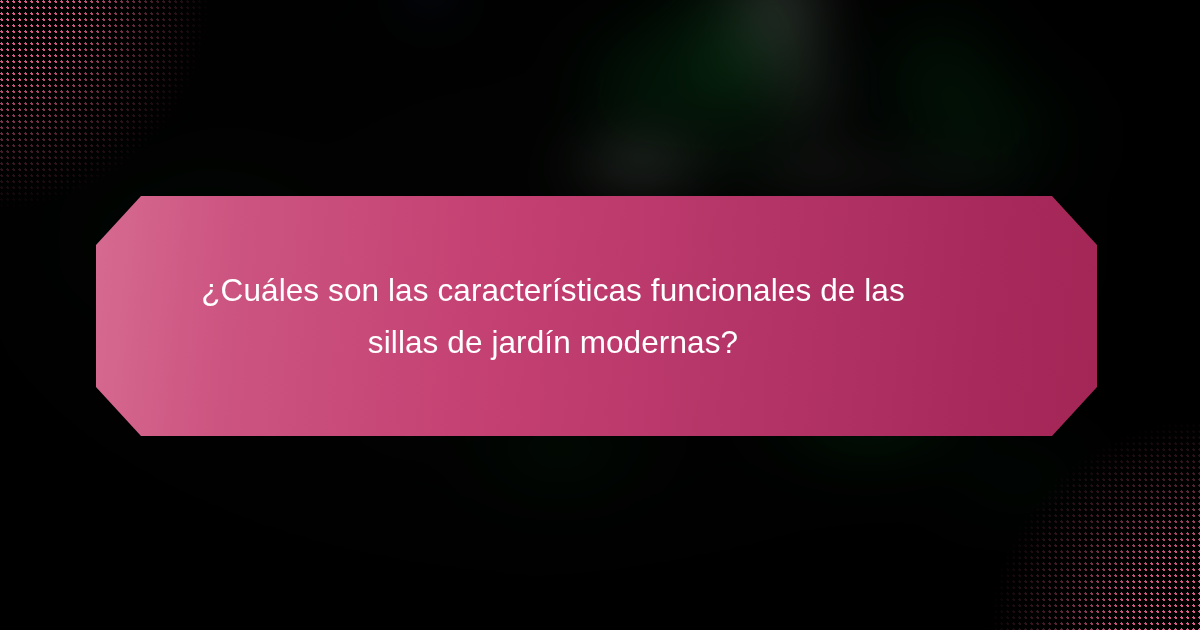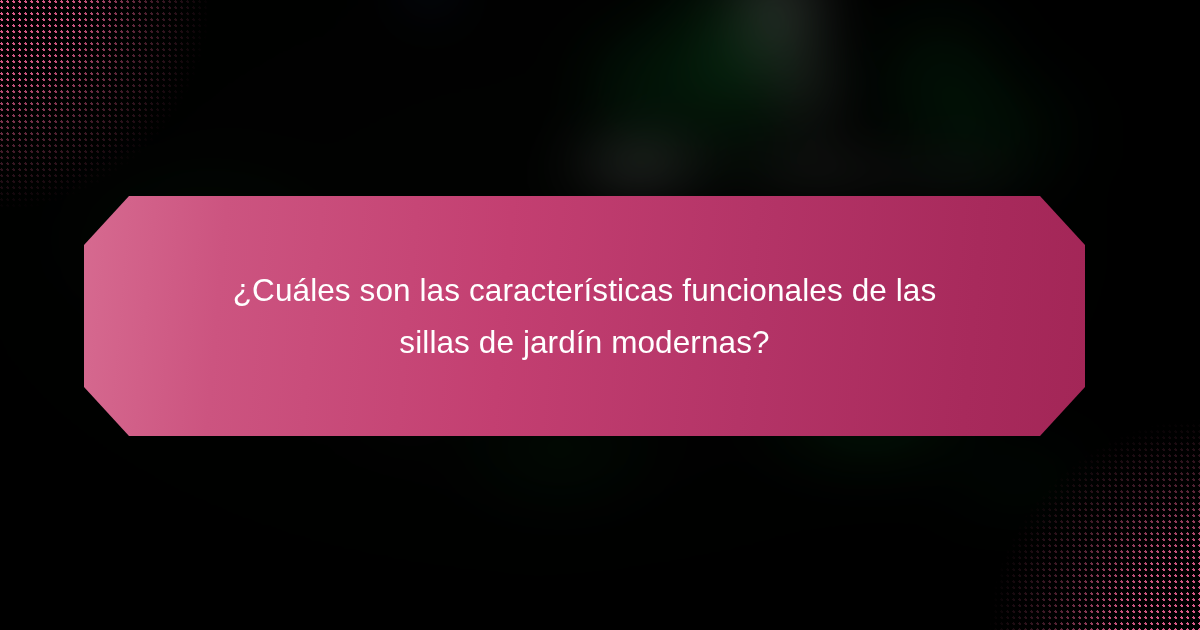--- a/index.html
+++ b/index.html
@@ -67,32 +67,31 @@
   }
   .halftone.br {
     bottom: 0; right: 0;
     -webkit-mask-image: radial-gradient(circle 215px at calc(100% + 4px) calc(100% + 4px), #000 0%, rgba(0,0,0,.88) 40%, rgba(0,0,0,.30) 72%, rgba(0,0,0,0) 100%);
             mask-image: radial-gradient(circle 215px at calc(100% + 4px) calc(100% + 4px), #000 0%, rgba(0,0,0,.88) 40%, rgba(0,0,0,.30) 72%, rgba(0,0,0,0) 100%);
   }
 
   
   #banner {
     position: absolute;
-    left: 84px;
+    left: 96px;
     top: 196px;
     width: 1001px;
     height: 240px;
     background: linear-gradient(95deg, #d66a90 0%, #cc5480 14%, #c33f71 42%, #b43467 66%, #a82a5c 88%, #a32657 100%);
     -webkit-clip-path: polygon(45px 0, 956px 0, 1001px 49px, 1001px 191px, 956px 240px, 45px 240px, 0 191px, 0 49px);
             clip-path: polygon(45px 0, 956px 0, 1001px 49px, 1001px 191px, 956px 240px, 45px 240px, 0 191px, 0 49px);
     display: flex;
     align-items: center;
-    justify-content: center;
     box-sizing: border-box;
-    padding: 0 56px;
+    padding: 0 72px;
   }
   #banner-title {
     margin: 0;
     color: #ffffff;
     font-size: 31.5px;
     font-weight: 400;
     line-height: 1.66;
     text-align: center;
     letter-spacing: .1px;
     max-width: 770px;

